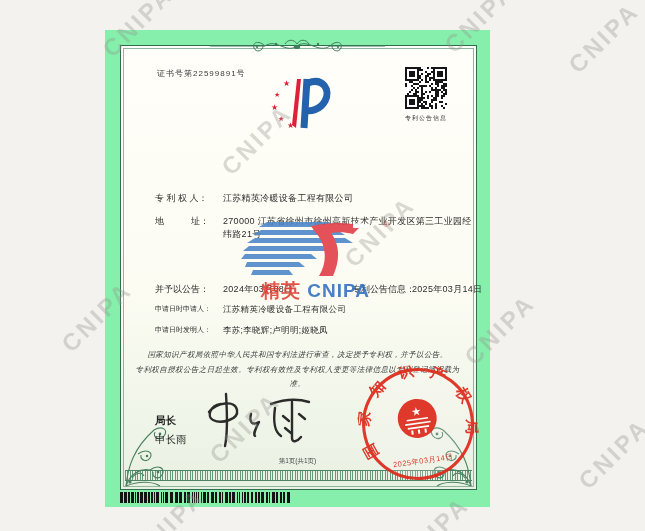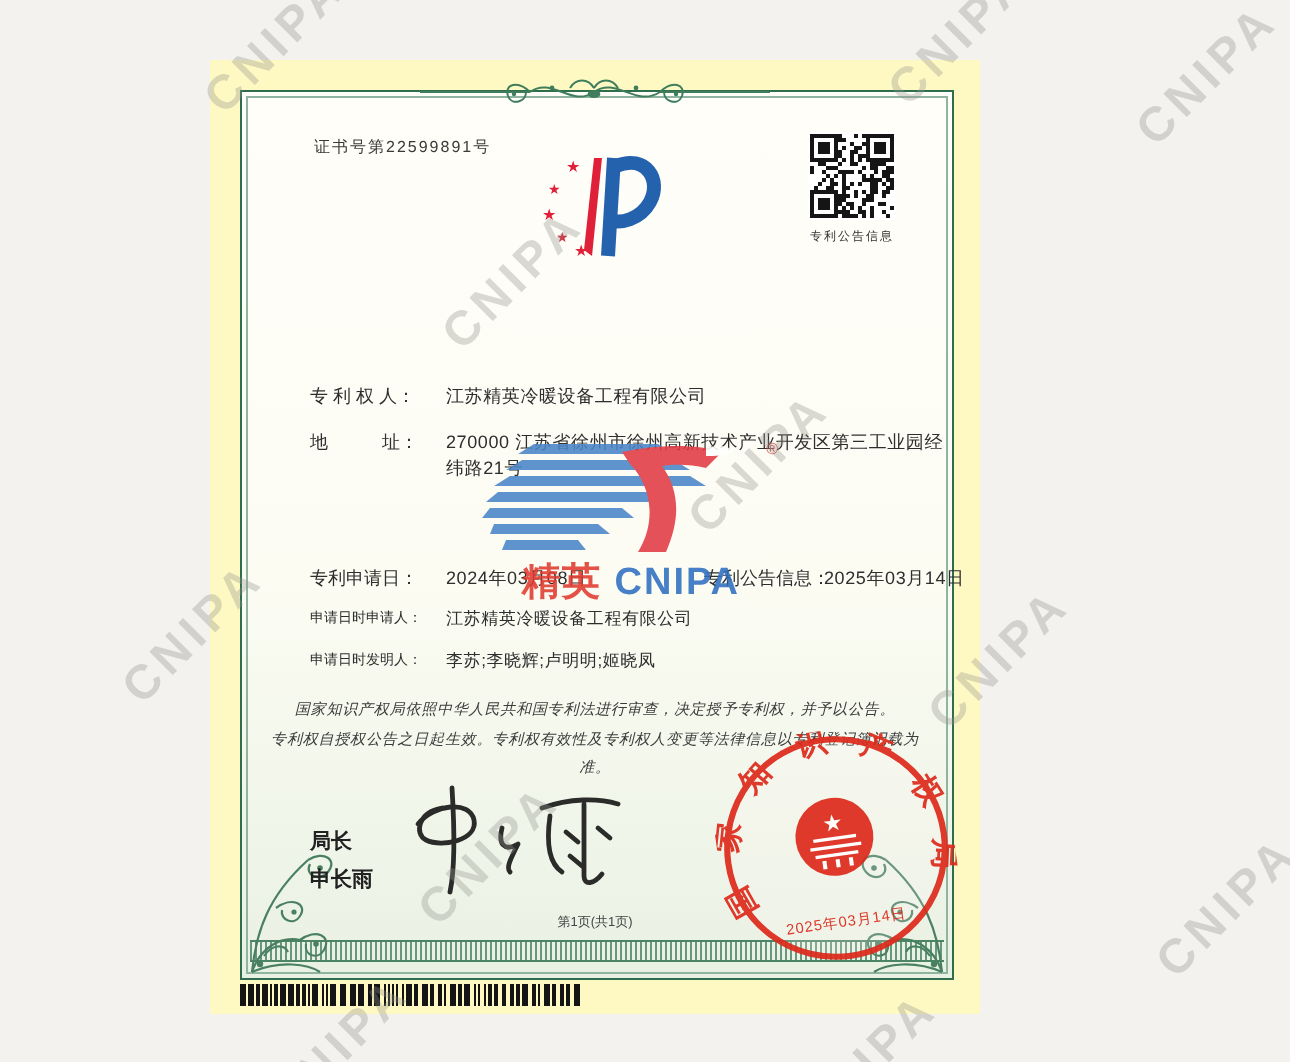--- a/index.html
+++ b/index.html
@@ -3,21 +3,21 @@
 <meta charset="utf-8">
 <style>
   html,body{margin:0;padding:0;background:#f3f2ef;}
   .stage{position:relative;width:645px;height:531px;overflow:hidden;background:#f3f2ef;
          font-family:"Liberation Sans",sans-serif;}
   
   .wm{position:absolute;width:84px;height:84px;display:flex;align-items:center;justify-content:center;
       transform:rotate(-45deg);font-size:24px;font-weight:bold;letter-spacing:3px;
       color:rgba(148,148,142,0.34);z-index:6;pointer-events:none;white-space:nowrap;}
   
-  .page{position:absolute;left:105px;top:30px;width:385px;height:477px;background:#fef9c3;z-index:1;}
+  .page{position:absolute;left:105px;top:30px;width:385px;height:477px;background:#86efac;z-index:1;}
   .frame-outer{position:absolute;left:15px;top:15px;right:13px;bottom:17px;
       border:1.6px solid #2e6e4e;
       background:linear-gradient(180deg,#fffef9 0%,#fcfcf3 55%,#e9f1e3 100%);}
   .frame-inner{position:absolute;left:2px;top:2px;right:2px;bottom:2px;border:1px solid #8fb5a0;}
   .hatchband{position:absolute;left:4px;right:4px;bottom:8px;height:9px;
       border-top:1px solid #4c8466;border-bottom:1px solid #4c8466;
       background:repeating-linear-gradient(90deg,rgba(47,112,80,.7) 0 1px,rgba(47,112,80,0) 1px 2.5px);}
   .cert-no{position:absolute;left:52px;top:38px;font-size:8px;letter-spacing:1px;color:#3a3a3a;z-index:2;}
   .cnipa-logo{position:absolute;left:158px;top:40px;z-index:2;}
   .qr-box{position:absolute;left:299px;top:36px;width:44px;height:44px;background:#fff;z-index:2;}
@@ -30,21 +30,21 @@
   .val{letter-spacing:.3px;}
   .val-wrap{display:inline-block;width:250px;white-space:normal;vertical-align:top;line-height:12.5px;}
   .lbl2{position:absolute;left:197px;width:58px;}
   .val2{position:absolute;left:257px;}
   .row-sm .lbl{font-size:7px;}
   .row-sm .val{font-size:8.5px;}
   .statement{position:absolute;left:25px;top:318px;width:335px;z-index:2;
       font-family:"DejaVu Serif",serif;font-style:italic;font-size:7.5px;line-height:14.5px;
       color:#3b3b3b;text-align:center;letter-spacing:.4px;}
   .director-label{position:absolute;left:50px;top:384px;font-size:10.5px;font-weight:bold;color:#222;z-index:2;}
-  .director-name{position:absolute;left:50px;top:403px;font-size:10.5px;font-weight:bold;color:#222;z-index:2;}
+  .director-name{position:absolute;left:50px;top:403px;font-size:10.5px;font-weight:normal;color:#222;z-index:2;}
   .signature{position:absolute;left:90px;top:360px;z-index:2;}
   .seal{position:absolute;left:254px;top:335px;z-index:4;transform:rotate(-8deg);opacity:.93;}
   .footer-page{position:absolute;left:0;top:427px;width:100%;text-align:center;font-size:6.5px;color:#444;z-index:2;}
   .barcode{position:absolute;left:15px;top:462px;z-index:2;}
   .company-wm{position:absolute;left:128px;top:190px;width:160px;height:84px;z-index:3;opacity:.88;}
   .company-text{position:absolute;left:28px;top:58px;font-size:19px;font-weight:bold;letter-spacing:1px;white-space:nowrap;}
   .company-text .cn{color:#e03a30;}
   .company-text .en{color:#2f6fc0;}
   .reg-mark{position:absolute;right:4px;top:0;font-size:8px;color:#d84040;}
   .ornament-top{position:absolute;left:105px;top:5px;z-index:2;}
@@ -376,21 +376,21 @@
     <div class="qr-caption">专利公告信息</div>
 
 
     <div class="row" style="top:162px">
       <span class="lbl">专 利 权 人：</span><span class="val">江苏精英冷暖设备工程有限公司</span>
     </div>
     <div class="row" style="top:185px">
       <span class="lbl">地　　　址：</span><span class="val val-wrap">270000 江苏省徐州市徐州高新技术产业开发区第三工业园经纬路21号</span>
     </div>
     <div class="row" style="top:253px">
-      <span class="lbl">专利申请日：</span><span class="val">2024年03月08日</span>
+      <span class="lbl">并予以公告：</span><span class="val">2024年03月08日</span>
       <span class="lbl lbl2">专利公告信息：</span><span class="val val2">2025年03月14日</span>
     </div>
     <div class="row row-sm" style="top:274px">
       <span class="lbl">申请日时申请人：</span><span class="val">江苏精英冷暖设备工程有限公司</span>
     </div>
     <div class="row row-sm" style="top:295px">
       <span class="lbl">申请日时发明人：</span><span class="val">李苏;李晓辉;卢明明;姬晓凤</span>
     </div>
 
     <div class="statement">

